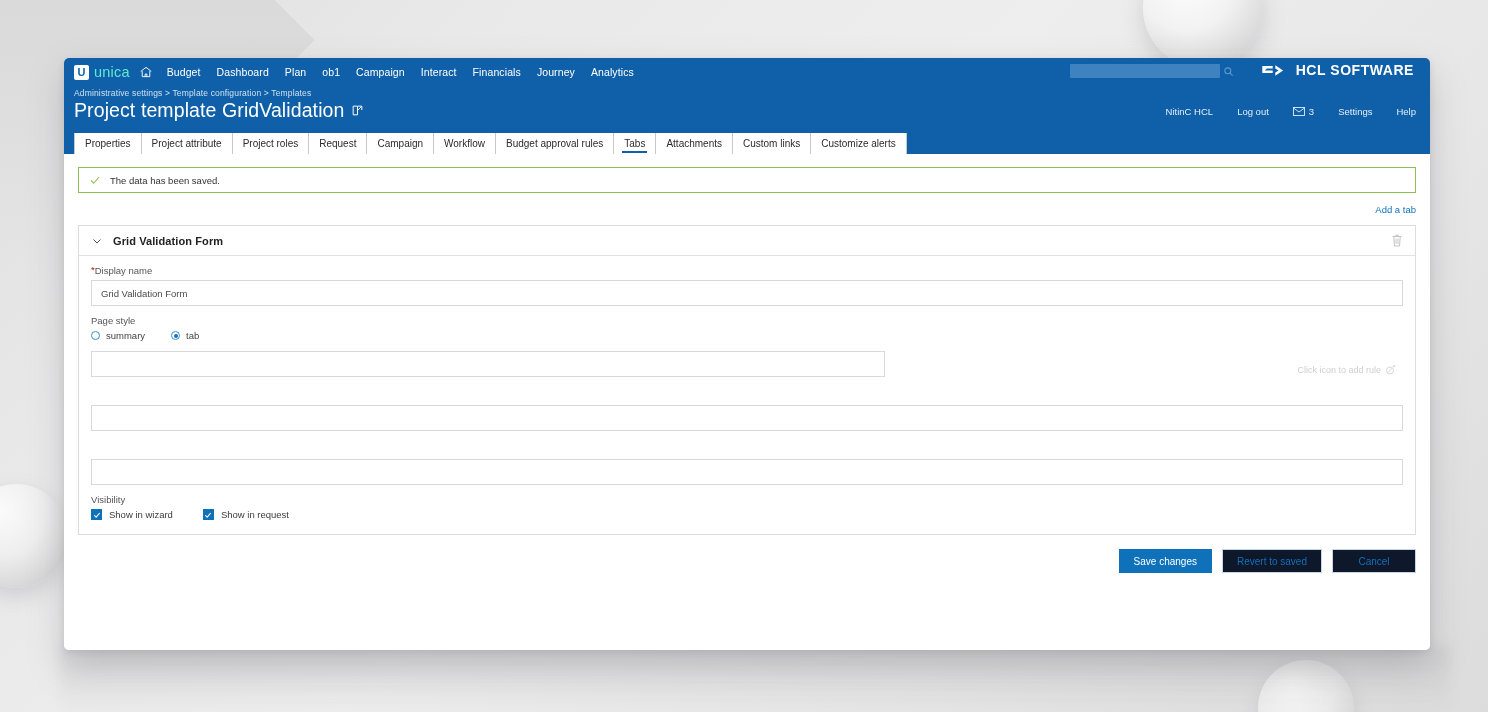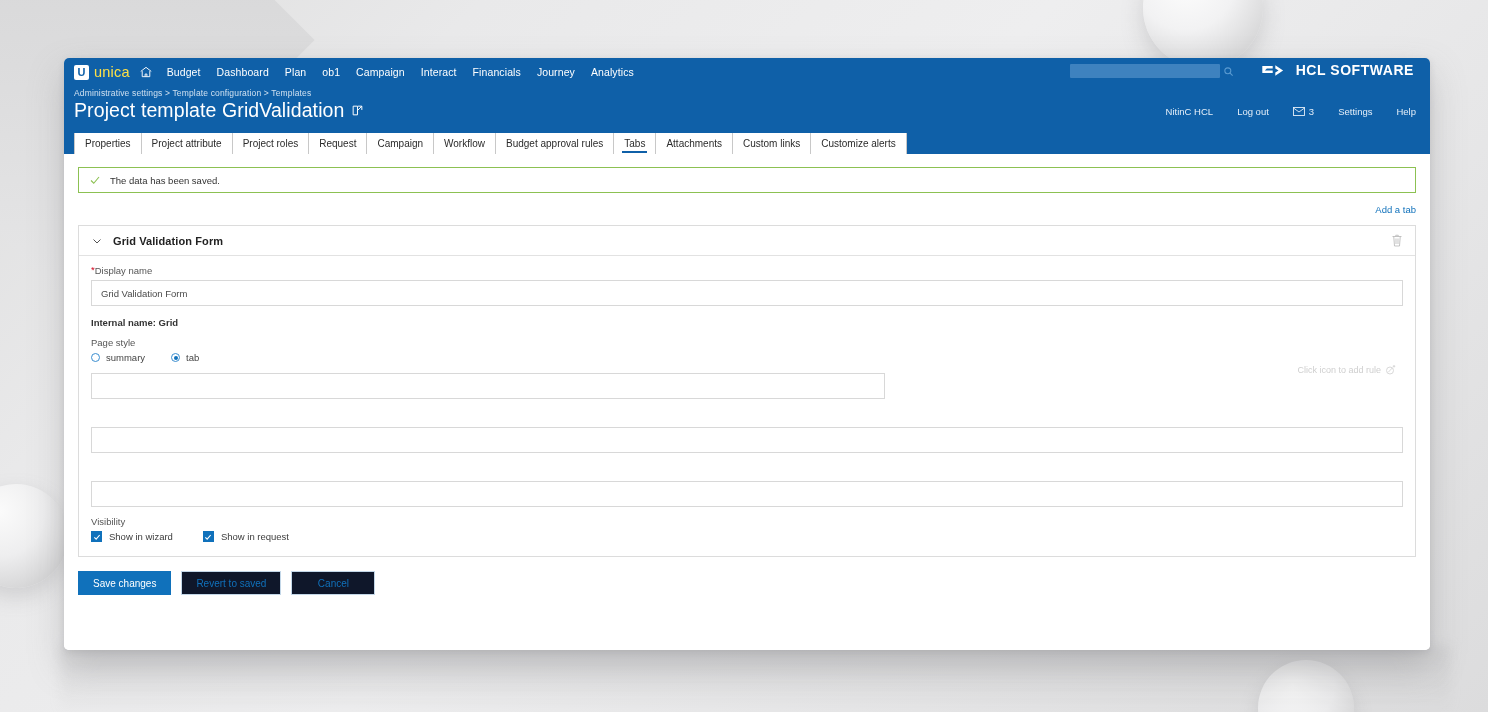--- a/index.html
+++ b/index.html
@@ -58,21 +58,21 @@
   .globalnav {
     height:28px; background:#0f60a8; display:flex; align-items:center;
     padding:0 0 0 10px; position:relative;
   }
   .ulogo {
     width:15px; height:15px; border-radius:2px; background:#fff;
     display:flex; align-items:center; justify-content:center;
     margin-right:5px; flex:0 0 auto;
   }
   .ulogo span { color:#0f60a8; font-size:11px; font-weight:bold; line-height:1; }
-  .brandname { color:#fde047; font-size:14.5px; letter-spacing:.2px; margin-right:9px; }
+  .brandname { color:#5eead4; font-size:14.5px; letter-spacing:.2px; margin-right:9px; }
   .homeicon { margin-right:14px; display:flex; align-items:center; }
   .navlink {
     color:#ffffff; font-size:10.5px; margin-right:16px; white-space:nowrap;
     letter-spacing:.1px;
   }
   .navsearch-wrap { position:absolute; left:1006px; top:6px; display:flex; align-items:center; }
   .navsearch {
     width:150px; height:14px; background:#3e82bf; border:none; border-radius:1px;
   }
   .navsearch-ico { margin-left:3px; display:flex; }
@@ -161,21 +161,21 @@
   .ghost-input { margin:0 12px; }
 
   .checkbox-row { display:flex; align-items:center; gap:30px; margin-top:4px; }
   .chk-item { display:flex; align-items:center; gap:7px; font-size:9.5px; color:#3c3c3c; }
   .chk {
     width:11px; height:11px; background:#1071bb; border:1px solid #1071bb;
     display:flex; align-items:center; justify-content:center; flex:0 0 auto;
   }
 
   .actionbar {
-    height:52px; display:flex; align-items:center; gap:10px;
+    height:52px; display:flex; align-items:center; justify-content:flex-end; gap:10px;
   }
   .btn {
     height:24px; min-width:84px; padding:0 14px; font-size:10px;
     font-family:"Liberation Sans", sans-serif;
     display:flex; align-items:center; justify-content:center; white-space:nowrap;
   }
   .btn-primary { background:#1071bb; color:#fff; border:1px solid #1071bb; }
   .btn-secondary { background:#0f172a; color:#1071bb; border:1px solid #c3d7e8; }
 
   
@@ -325,21 +325,20 @@
               <path d="M9.5 5 V2.5 h5 V5"></path>
             <path d="M5.5 5 L7 24 h10 L18.5 5"></path>
             <path d="M10 9 v11 M14 9 v11"></path>
           </svg>
         </span>
       </div>
 
       <div class="field-block">
         <label class="fieldlabel"><span class="req-star">*</span><span>Display name</span></label>
         <input class="textinput" value="Grid Validation Form" style="">
-        <div class="internal-name">Internal name: Grid</div>
 
         <label class="fieldlabel">Page style</label>
         <div class="radio-row">
           <label class="radio-item">
             <span class="radio"></span>
             <span>summary</span>
           </label>
           <label class="radio-item">
             <span class="radio checked"></span>
             <span>tab</span>

